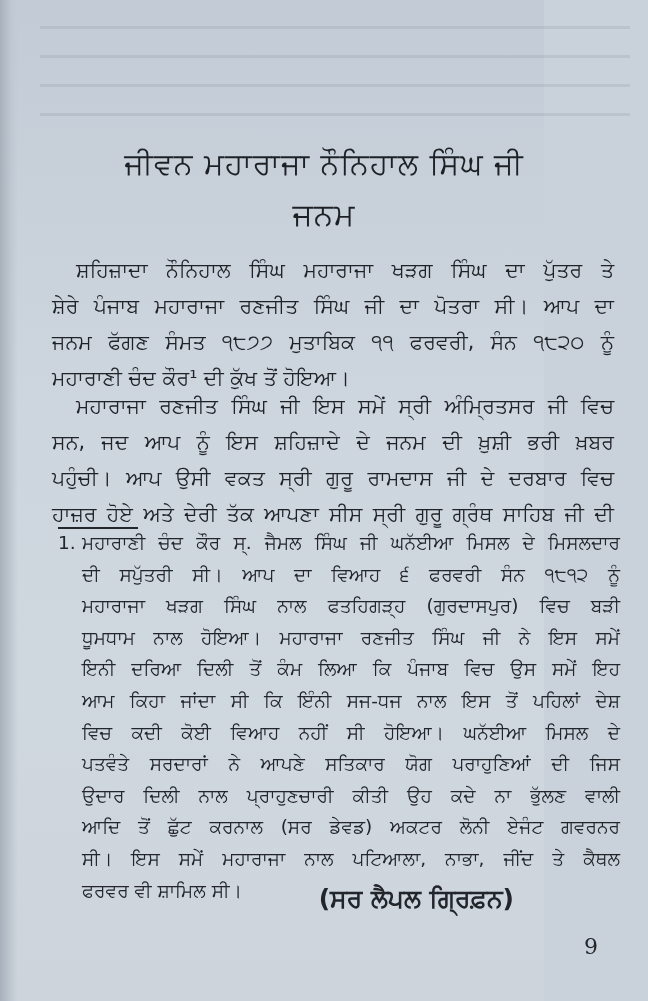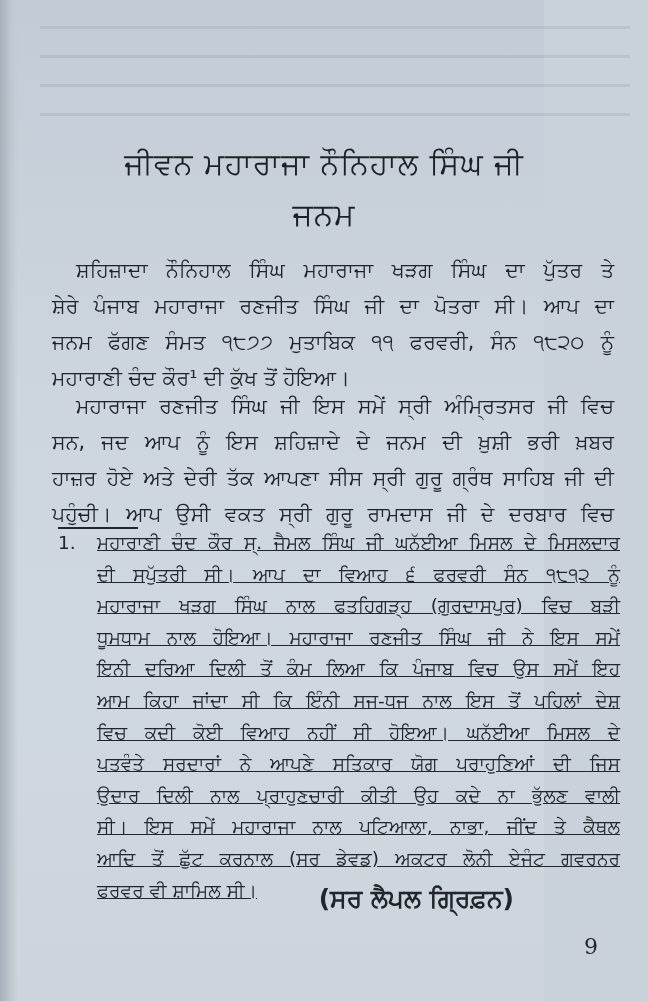--- a/index.html
+++ b/index.html
@@ -43,21 +43,21 @@
   .p2 { top: 378px; margin-top: 10px; }
   .fn-rule {
     position: absolute; left: 58px; top: 527px; width: 80px; height: 0;
     border-top: 2px solid #23272c;
   }
   .footnote {
     position: absolute; left: 58px; top: 524px; width: 562px;
     font-size: 18.5px; line-height: 31.6px; color: #22262b;
   }
   .fn-num { position: absolute; left: 0; top: 0; width: 20px; }
-  .fn-body { margin-left: 39px; text-decoration: underline; }
+  .fn-body { margin-left: 24px; }
   .attribution {
     position: absolute; right: 30px; top: 884px;
     font-size: 25px; color: #22262b; font-weight: bold;
   }
   .page-number {
     position: absolute; left: 584px; top: 934px;
     font-family: "DejaVu Serif", serif; font-size: 22px; color: #22262b;
   }
 </style>
 </head>
@@ -78,40 +78,40 @@
   <div class="body-text p1">
     <span class="line indent">ਸ਼ਹਿਜ਼ਾਦਾ ਨੌਨਿਹਾਲ ਸਿੰਘ ਮਹਾਰਾਜਾ ਖੜਗ ਸਿੰਘ ਦਾ ਪੁੱਤਰ ਤੇ</span>
     <span class="line">ਸ਼ੇਰੇ ਪੰਜਾਬ ਮਹਾਰਾਜਾ ਰਣਜੀਤ ਸਿੰਘ ਜੀ ਦਾ ਪੋਤਰਾ ਸੀ। ਆਪ ਦਾ</span>
     <span class="line">ਜਨਮ ਫੱਗਣ ਸੰਮਤ ੧੮੭੭ ਮੁਤਾਬਿਕ ੧੧ ਫਰਵਰੀ, ਸੰਨ ੧੮੨੦ ਨੂੰ</span>
     <span class="line last">ਮਹਾਰਾਣੀ ਚੰਦ ਕੌਰ¹ ਦੀ ਕੁੱਖ ਤੋਂ ਹੋਇਆ।</span>
   </div>
 
   <div class="body-text p2">
     <span class="line indent">ਮਹਾਰਾਜਾ ਰਣਜੀਤ ਸਿੰਘ ਜੀ ਇਸ ਸਮੇਂ ਸ੍ਰੀ ਅੰਮ੍ਰਿਤਸਰ ਜੀ ਵਿਚ</span>
     <span class="line">ਸਨ, ਜਦ ਆਪ ਨੂੰ ਇਸ ਸ਼ਹਿਜ਼ਾਦੇ ਦੇ ਜਨਮ ਦੀ ਖ਼ੁਸ਼ੀ ਭਰੀ ਖ਼ਬਰ</span>
+    <span class="line">ਪਹੁੰਚੀ। ਆਪ ਉਸੀ ਵਕਤ ਸ੍ਰੀ ਗੁਰੂ ਰਾਮਦਾਸ ਜੀ ਦੇ ਦਰਬਾਰ ਵਿਚ</span>
     <span class="line">ਹਾਜ਼ਰ ਹੋਏ ਅਤੇ ਦੇਰੀ ਤੱਕ ਆਪਣਾ ਸੀਸ ਸ੍ਰੀ ਗੁਰੂ ਗ੍ਰੰਥ ਸਾਹਿਬ ਜੀ ਦੀ</span>
-    <span class="line">ਪਹੁੰਚੀ। ਆਪ ਉਸੀ ਵਕਤ ਸ੍ਰੀ ਗੁਰੂ ਰਾਮਦਾਸ ਜੀ ਦੇ ਦਰਬਾਰ ਵਿਚ</span>
   </div>
 
   <div class="fn-rule"></div>
 
   <div class="footnote" style="top:527px;">
     <span class="fn-num">1.</span>
     <div class="fn-body">
       <span class="line">ਮਹਾਰਾਣੀ ਚੰਦ ਕੌਰ ਸ੍. ਜੈਮਲ ਸਿੰਘ ਜੀ ਘਨੱਈਆ ਮਿਸਲ ਦੇ ਮਿਸਲਦਾਰ</span>
       <span class="line">ਦੀ ਸਪੁੱਤਰੀ ਸੀ। ਆਪ ਦਾ ਵਿਆਹ ੬ ਫਰਵਰੀ ਸੰਨ ੧੮੧੨ ਨੂੰ</span>
       <span class="line">ਮਹਾਰਾਜਾ ਖੜਗ ਸਿੰਘ ਨਾਲ ਫਤਹਿਗੜ੍ਹ (ਗੁਰਦਾਸਪੁਰ) ਵਿਚ ਬੜੀ</span>
       <span class="line">ਧੂਮਧਾਮ ਨਾਲ ਹੋਇਆ। ਮਹਾਰਾਜਾ ਰਣਜੀਤ ਸਿੰਘ ਜੀ ਨੇ ਇਸ ਸਮੇਂ</span>
       <span class="line">ਇਨੀ ਦਰਿਆ ਦਿਲੀ ਤੋਂ ਕੰਮ ਲਿਆ ਕਿ ਪੰਜਾਬ ਵਿਚ ਉਸ ਸਮੇਂ ਇਹ</span>
       <span class="line">ਆਮ ਕਿਹਾ ਜਾਂਦਾ ਸੀ ਕਿ ਇੰਨੀ ਸਜ-ਧਜ ਨਾਲ ਇਸ ਤੋਂ ਪਹਿਲਾਂ ਦੇਸ਼</span>
       <span class="line">ਵਿਚ ਕਦੀ ਕੋਈ ਵਿਆਹ ਨਹੀਂ ਸੀ ਹੋਇਆ। ਘਨੱਈਆ ਮਿਸਲ ਦੇ</span>
       <span class="line">ਪਤਵੰਤੇ ਸਰਦਾਰਾਂ ਨੇ ਆਪਣੇ ਸਤਿਕਾਰ ਯੋਗ ਪਰਾਹੁਣਿਆਂ ਦੀ ਜਿਸ</span>
       <span class="line">ਉਦਾਰ ਦਿਲੀ ਨਾਲ ਪ੍ਰਾਹੁਣਚਾਰੀ ਕੀਤੀ ਉਹ ਕਦੇ ਨਾ ਭੁੱਲਣ ਵਾਲੀ</span>
+      <span class="line">ਆਦਿ ਤੋਂ ਛੁੱਟ ਕਰਨਾਲ (ਸਰ ਡੇਵਡ) ਅਕਟਰ ਲੋਨੀ ਏਜੰਟ ਗਵਰਨਰ</span>
       <span class="line">ਸੀ। ਇਸ ਸਮੇਂ ਮਹਾਰਾਜਾ ਨਾਲ ਪਟਿਆਲਾ, ਨਾਭਾ, ਜੀਂਦ ਤੇ ਕੈਥਲ</span>
-      <span class="line">ਆਦਿ ਤੋਂ ਛੁੱਟ ਕਰਨਾਲ (ਸਰ ਡੇਵਡ) ਅਕਟਰ ਲੋਨੀ ਏਜੰਟ ਗਵਰਨਰ</span>
       <span class="line last">ਫਰਵਰ ਵੀ ਸ਼ਾਮਿਲ ਸੀ।</span>
     </div>
   </div>
 
   <div class="attribution">(ਸਰ ਲੈਪਲ ਗ੍ਰਿਫ਼ਨ)</div>
 
   <div class="page-number">9</div>
 </div>
 
 </body></html>

